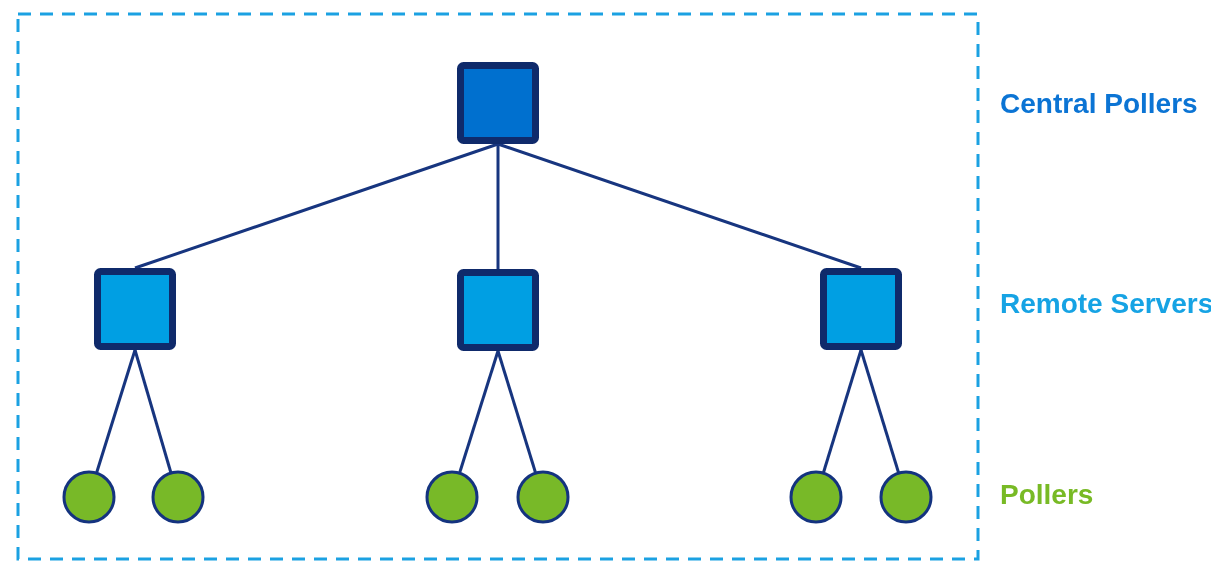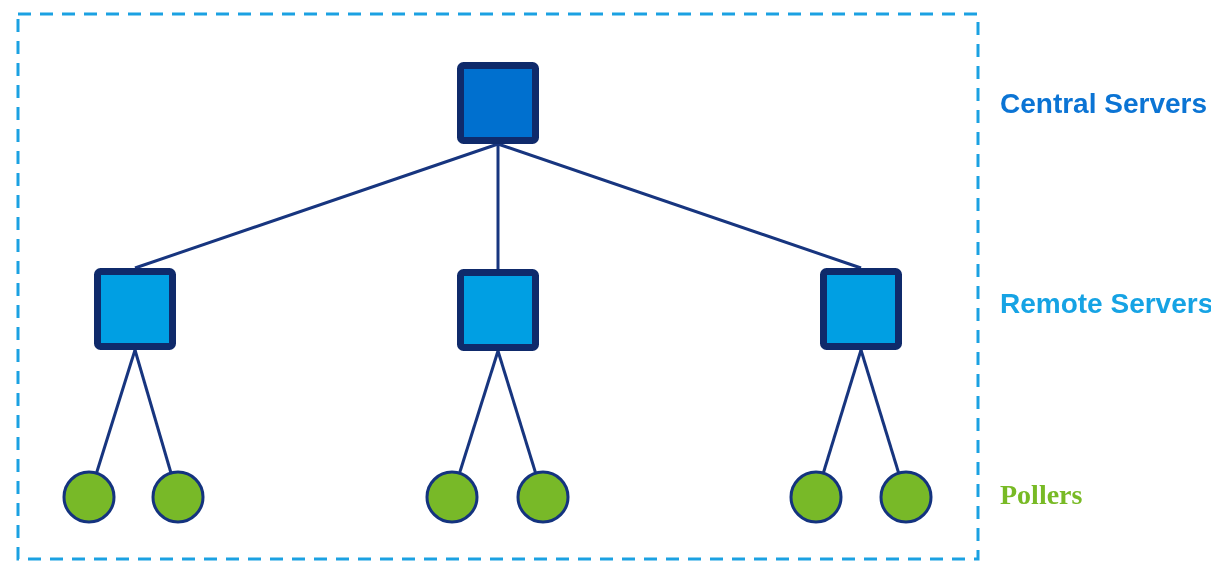--- a/index.html
+++ b/index.html
@@ -57,18 +57,18 @@
       <rect x="460.5" y="272.5" width="75" height="75" rx="3" fill="#009fe3" stroke="#0f2a6b" stroke-width="7"></rect>
       <rect x="823.5" y="271.5" width="75" height="75" rx="3" fill="#009fe3" stroke="#0f2a6b" stroke-width="7"></rect>
       <circle cx="89" cy="497" r="25" fill="#78b928" stroke="#14337f" stroke-width="3"></circle>
       <circle cx="178" cy="497" r="25" fill="#78b928" stroke="#14337f" stroke-width="3"></circle>
       <circle cx="452" cy="497" r="25" fill="#78b928" stroke="#14337f" stroke-width="3"></circle>
       <circle cx="543" cy="497" r="25" fill="#78b928" stroke="#14337f" stroke-width="3"></circle>
       <circle cx="816" cy="497" r="25" fill="#78b928" stroke="#14337f" stroke-width="3"></circle>
       <circle cx="906" cy="497" r="25" fill="#78b928" stroke="#14337f" stroke-width="3"></circle>
     </svg>
 
-  <div class="tier-label" id="lbl-central" style="color: rgb(11, 116, 212);">Central Servers</div>
+  <div class="tier-label" id="lbl-central" style="color: rgb(11, 116, 212);">Central Pollers</div>
 
   <div class="tier-label" id="lbl-remote" style="color: rgb(22, 163, 228);">Remote Servers</div>
 
-  <div class="tier-label" id="lbl-pollers" style="color: rgb(120, 186, 37); font-family: Liberation Serif, serif;">Pollers</div>
+  <div class="tier-label" id="lbl-pollers" style="color: rgb(120, 186, 37);">Pollers</div>
 </div>
 
 </body></html>

